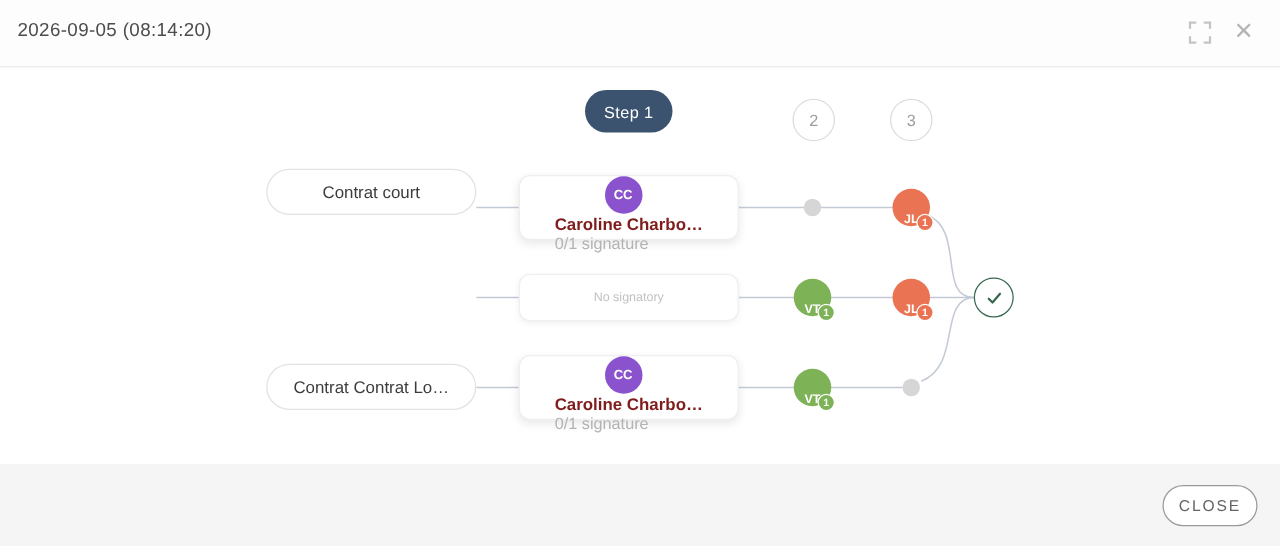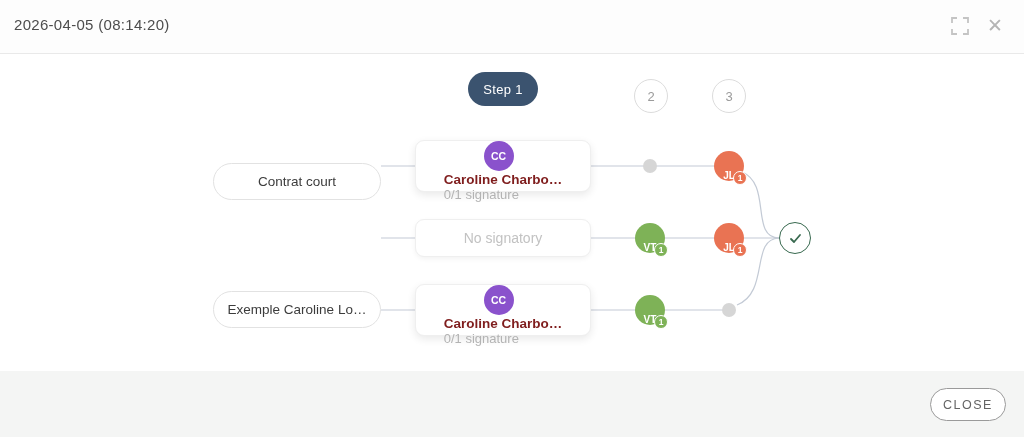--- a/index.html
+++ b/index.html
@@ -25,21 +25,21 @@
   
   .doc-pill { position:absolute; left:213px; width:168px; height:37px; background:#fff; border:1px solid #e2e2e2; border-radius:19px; display:flex; align-items:center; justify-content:center; font-size:13.5px; color:#3c3c3c; cursor:pointer; white-space:nowrap; overflow:hidden; padding:0 12px; }
 
   
   .card { position:absolute; left:415px; width:176px; background:#fff; border:1px solid #efefef; border-radius:9px; box-shadow:0 3px 8px rgba(0,0,0,.09); display:flex; align-items:center; padding:0 10px; cursor:pointer; }
   .card.full { height:52px;flex-direction:column; }
   .card.empty { height:38px; justify-content:center; box-shadow:0 2px 5px rgba(0,0,0,.05); }
   .card .av { width:30px; height:30px; border-radius:50%; color:#fff; font-size:10.5px; font-weight:bold; display:flex; align-items:center; justify-content:center; flex:none; margin-right:9px; }
   .card .nm { font-size:13.5px; font-weight:600; color:#7f1d1d; white-space:nowrap; line-height:17px; }
   .card .st { font-size:13px; color:#b3b3b3; line-height:14px; }
-  .card .empty-txt { font-size:14px; color:#c2c2c2; }
+  .card .empty-txt { font-size:10px; color:#c2c2c2; }
 
   
   .dot { position:absolute; width:14px; height:14px; border-radius:50%; background:#d6d6d6; }
   .node { position:absolute; width:30px; height:30px; border-radius:50%; color:#fff; font-size:10px; font-weight:bold; display:flex; align-items:flex-end; justify-content:center; cursor:pointer; }
   .node .badge { position:absolute; right:-3px; bottom:-4px; width:14px; height:14px; border-radius:50%; border:1.5px solid #fff; color:#fff; font-size:8.5px; font-weight:bold; display:flex; align-items:center; justify-content:center; }
 
   
   .done { position:absolute; left:779px; top:222px; width:32px; height:32px; border-radius:50%; background:#fff; border:1.5px solid #38694f; display:flex; align-items:center; justify-content:center; }
 
   
@@ -61,37 +61,37 @@
       <path d="M381,238 L415,238"></path>
       <path d="M591,238 L779,238"></path>
 
       <path d="M381,310 L415,310"></path>
       <path d="M591,310 L729,310"></path>
       <path d="M737,305 C770,292 750,239 779,238"></path>
     </g>
   </svg>
 
   <div class="hdr">
-    <div class="hdr-title">2026-04-05 (08:14:20)</div>
+    <div class="hdr-title">2026-09-05 (08:14:20)</div>
     <svg class="fs-icon" viewBox="0 0 20 20">
       <g fill="none" stroke="#c4c4c4" stroke-width="1.8">
         <path d="M2,7 L2,2 L7,2"></path>
           <path d="M13,2 L18,2 L18,7"></path>
         <path d="M18,13 L18,18 L13,18"></path>
           <path d="M7,18 L2,18 L2,13"></path>
       </g>
     </svg>
     <div class="x-icon">✕</div>
   </div>
 
   <div class="step-pill">Step 1</div>
   <div class="step-circ step-2">2</div>
   <div class="step-circ step-3">3</div>
 
-  <div class="doc-pill" style="top:163px">Contrat court</div>
+  <div class="doc-pill" style="top:135px">Contrat court</div>
   <div class="card full" style="top:140px">
     <div class="av" style="background: rgb(138, 82, 204);">CC</div>
     <div>
       <div class="nm">Caroline Charbo…</div>
       <div class="st">0/1 signature</div>
     </div>
   </div>
   <div class="dot" style="left:643px; top:159px"></div>
   <div class="node" style="left: 714px; top: 151px; background: rgb(233, 115, 83);">
     <span>JL</span>
@@ -103,21 +103,21 @@
   </div>
   <div class="node" style="left: 635px; top: 223px; background: rgb(126, 178, 87);">
     <span>VT</span>
     <span class="badge" style="background: rgb(126, 178, 87);">1</span>
   </div>
   <div class="node" style="left: 714px; top: 223px; background: rgb(233, 115, 83);">
     <span>JL</span>
     <span class="badge" style="background: rgb(233, 115, 83);">1</span>
   </div>
 
-  <div class="doc-pill" style="top:291px">Exemple Caroline Lo…</div>
+  <div class="doc-pill" style="top:291px">Contrat Contrat Lo…</div>
   <div class="card full" style="top:284px">
     <div class="av" style="background: rgb(138, 82, 204);">CC</div>
     <div>
       <div class="nm">Caroline Charbo…</div>
       <div class="st">0/1 signature</div>
     </div>
   </div>
   <div class="node" style="left: 635px; top: 295px; background: rgb(126, 178, 87);">
     <span>VT</span>
     <span class="badge" style="background: rgb(126, 178, 87);">1</span>

